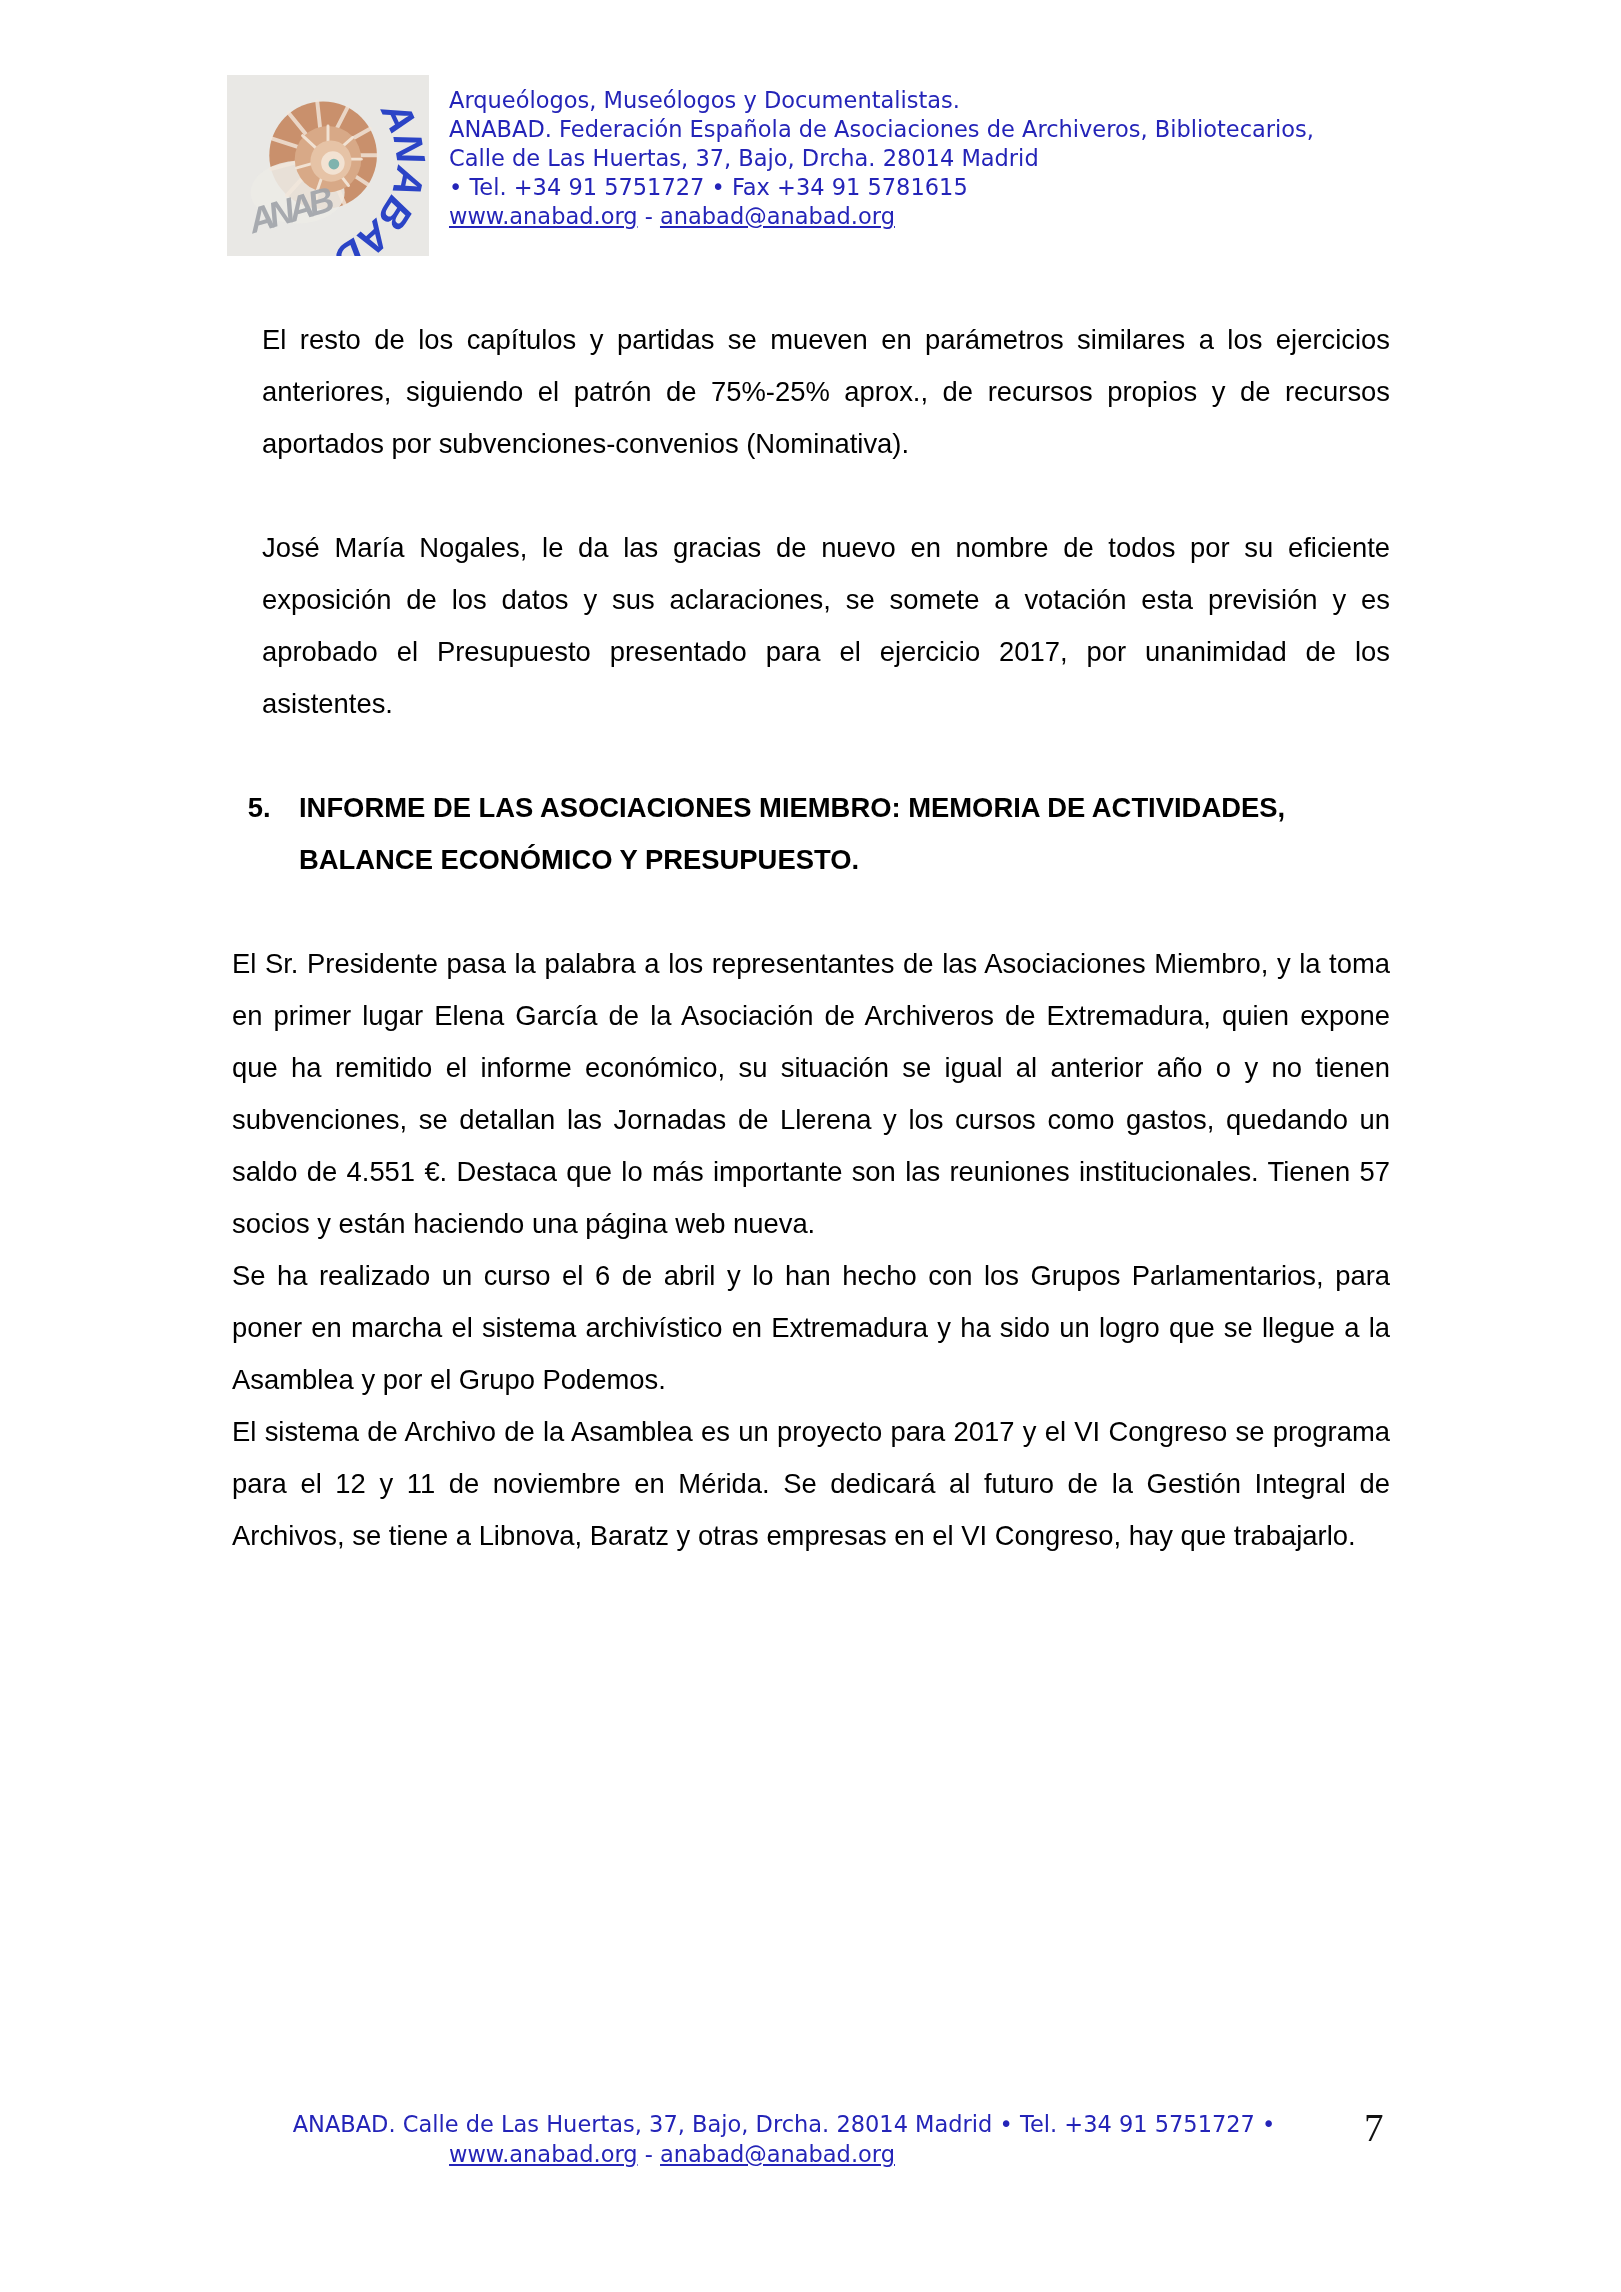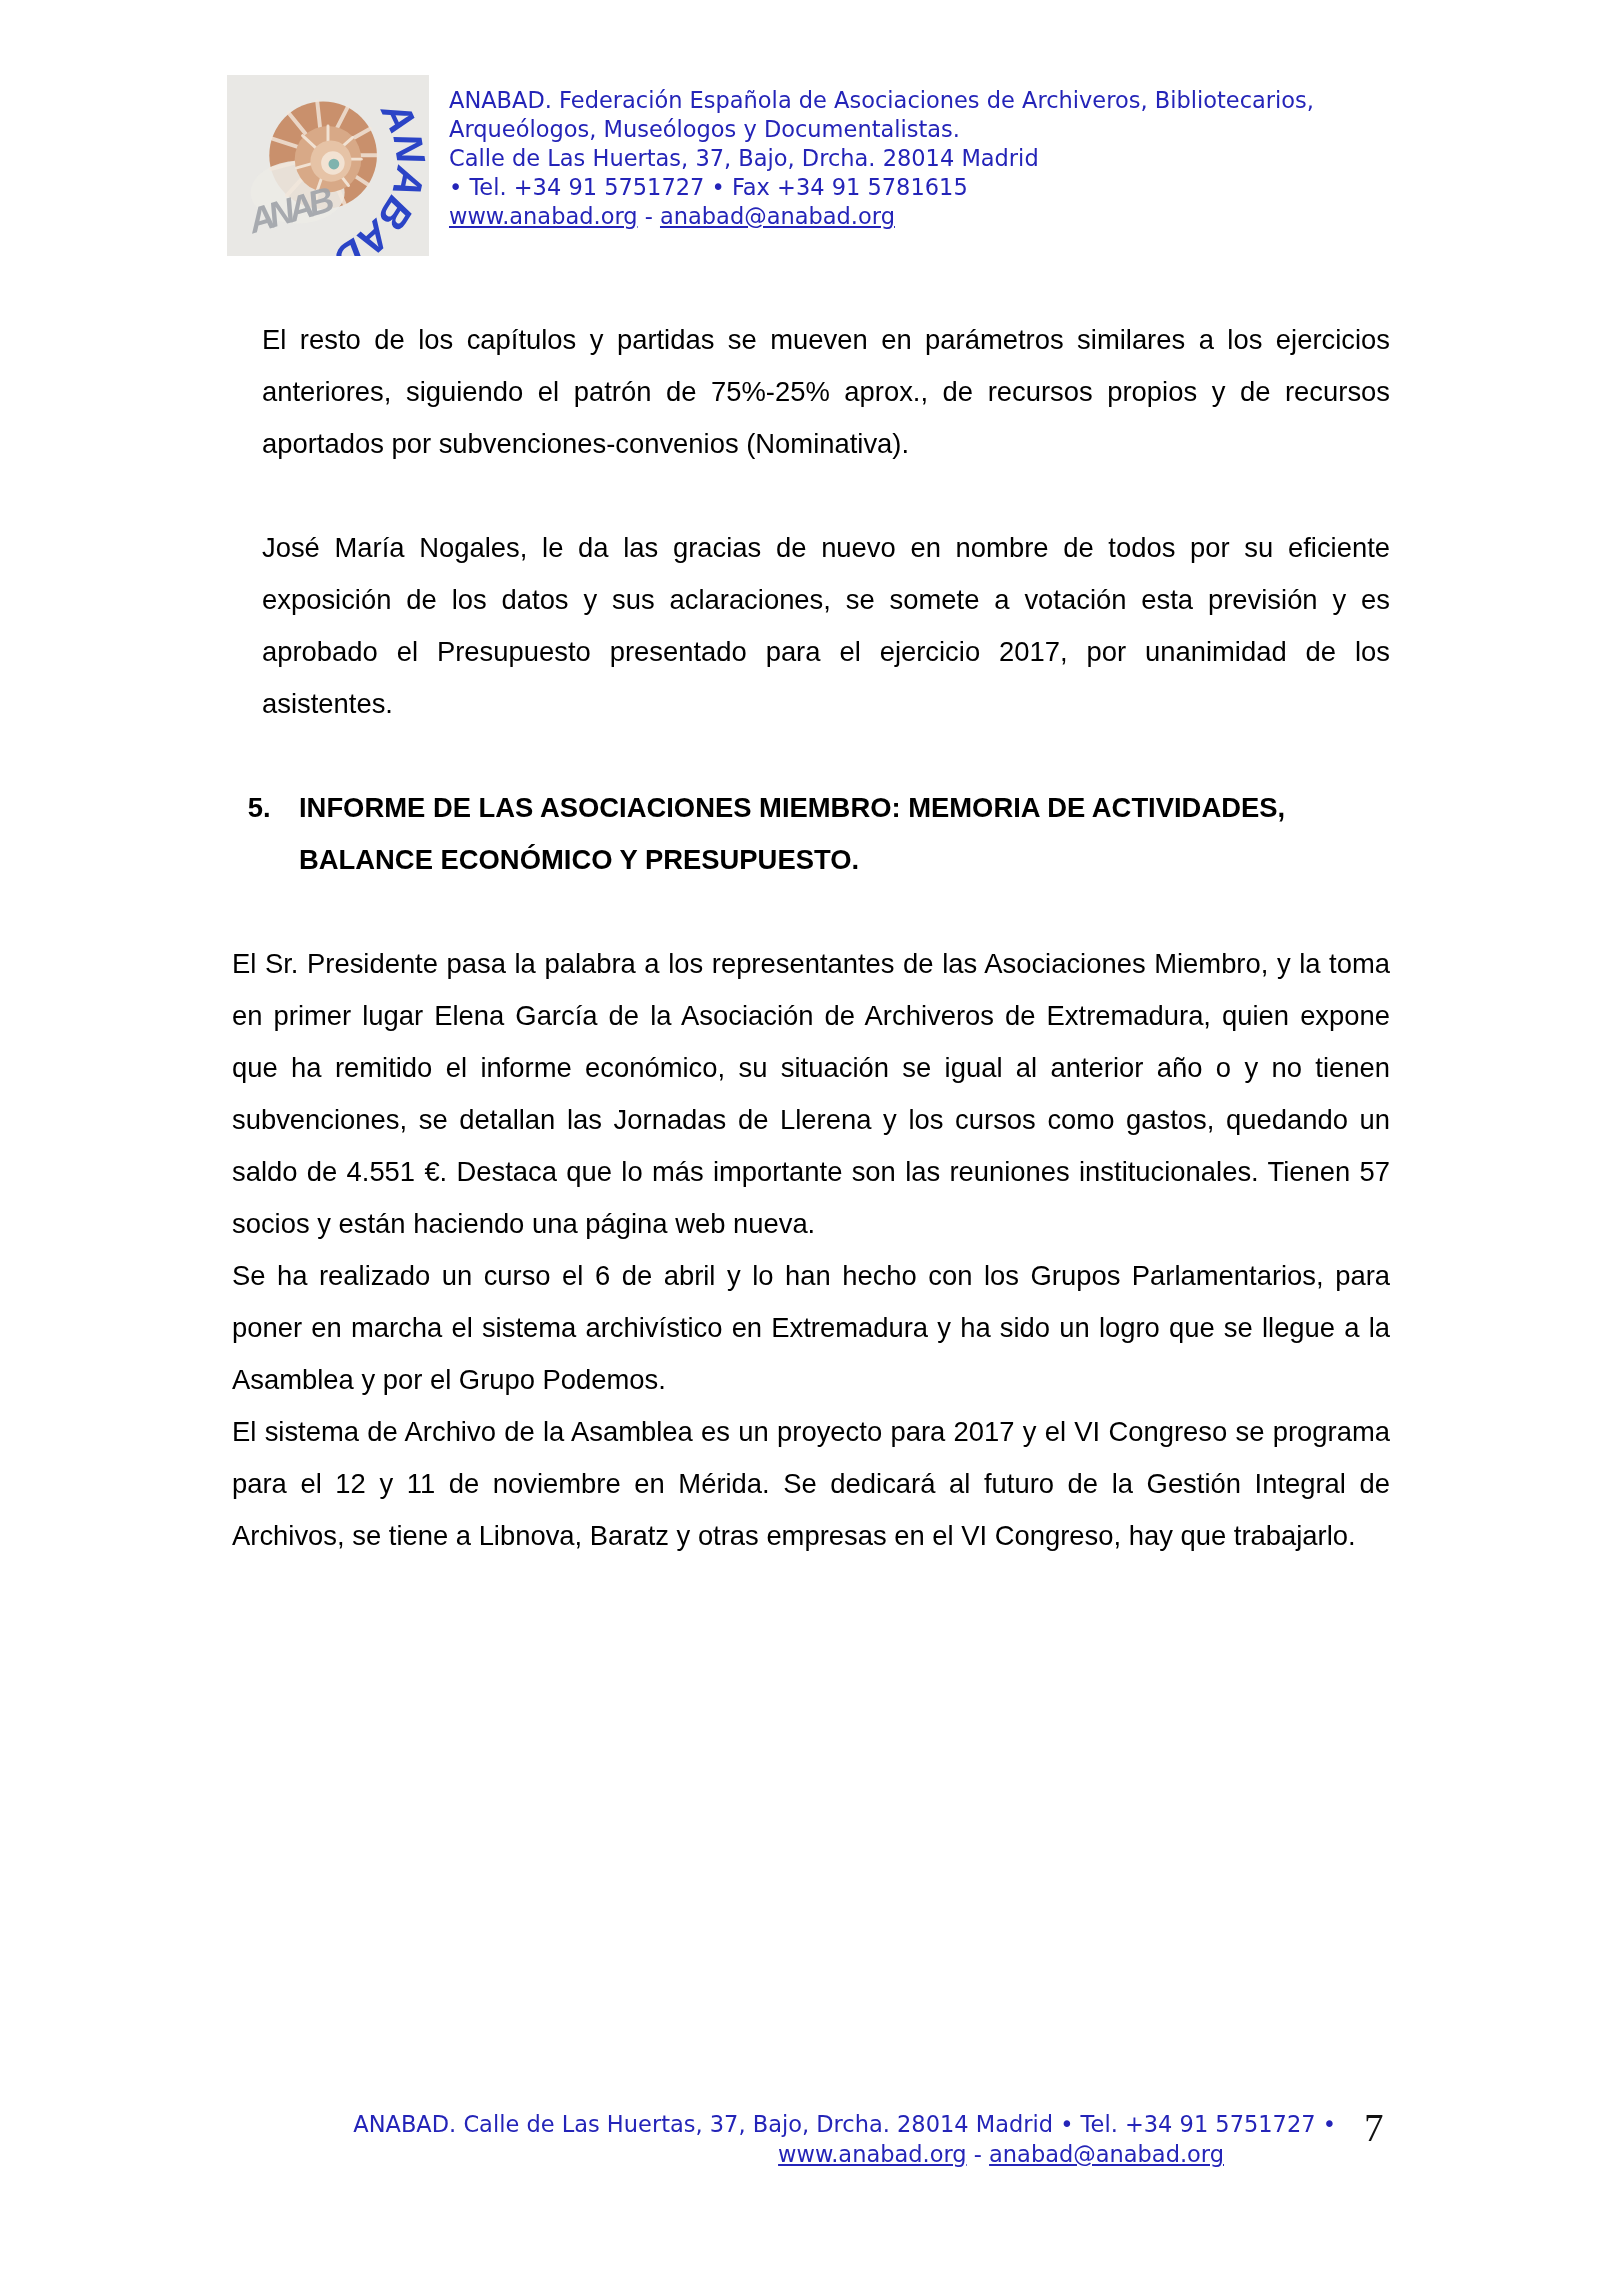--- a/index.html
+++ b/index.html
@@ -38,21 +38,21 @@
     font-weight:bold;
     position:relative;
     padding-left:67px;
     text-align:left;
     margin:0 0 52px 0;
   }
   .hnum{position:absolute;left:15.7px;top:0;}
   
   .footer-block{
     position:absolute;left:232px;top:2109px;width:1104px;
-    text-align:right;
+    text-align:center;
     font-family:"DejaVu Sans",sans-serif;
     font-size:22.5px;line-height:30px;
     color:#2424b8;
   }
   .footer-line2{position:relative;left:-112px;}
   .footer-block a{color:#2424b8;text-decoration:underline;cursor:pointer;}
   .page-number{
     position:absolute;left:1364px;top:2105px;
     font-family:"Liberation Serif",serif;
     font-size:39px;color:#111;
@@ -101,22 +101,22 @@
         <text x="26" y="162" font-family="Liberation Sans, sans-serif" font-size="36" font-weight="bold" font-style="italic" fill="#a0a4aa" opacity="0.9" letter-spacing="-5" transform="rotate(-16 26 162)">ANAB</text>
 
         <path id="logo-curve" d="M 156,36 C 186,86 180,138 110,178" fill="none"></path>
         <text font-family="Liberation Sans, sans-serif" font-size="41" font-weight="bold" font-style="italic" fill="#2b44c6" letter-spacing="0">
           <textPath href="#logo-curve">ANABAD</textPath>
         </text>
       </svg>
     </div>
 
     <div class="org-block">
+      <div class="line">Arqueólogos, Museólogos y Documentalistas.</div>
       <div class="line">ANABAD. Federación Española de Asociaciones de Archiveros, Bibliotecarios,</div>
-      <div class="line">Arqueólogos, Museólogos y Documentalistas.</div>
       <div class="line">Calle de Las Huertas, 37, Bajo, Drcha. 28014 Madrid</div>
       <div class="line">• Tel. +34 91 5751727 • Fax +34 91 5781615</div>
       <div class="line">
         <a>www.anabad.org</a><span> - </span><a>anabad@anabad.org</a>
       </div>
     </div>
   </header>
 
   <main class="body-block">
     <p class="para gap">El resto de los capítulos y partidas se mueven en parámetros similares a los ejercicios anteriores, siguiendo el patrón de 75%-25% aprox., de recursos propios y de recursos aportados por subvenciones-convenios (Nominativa).</p>

